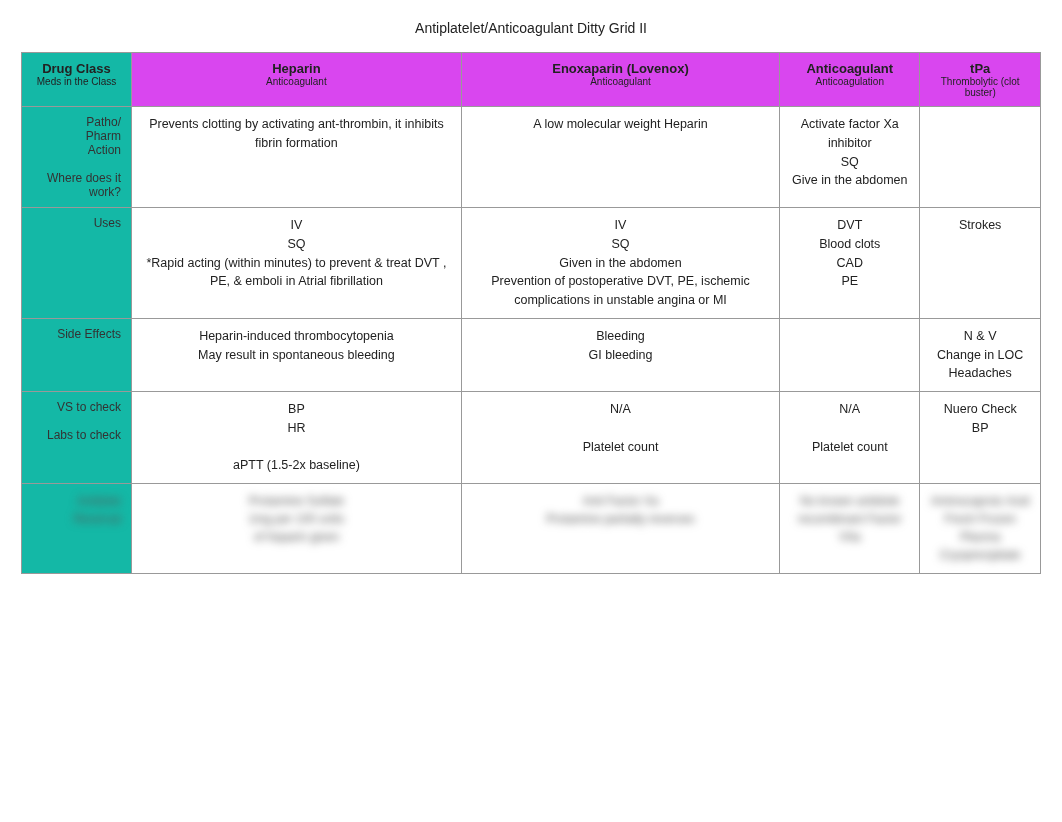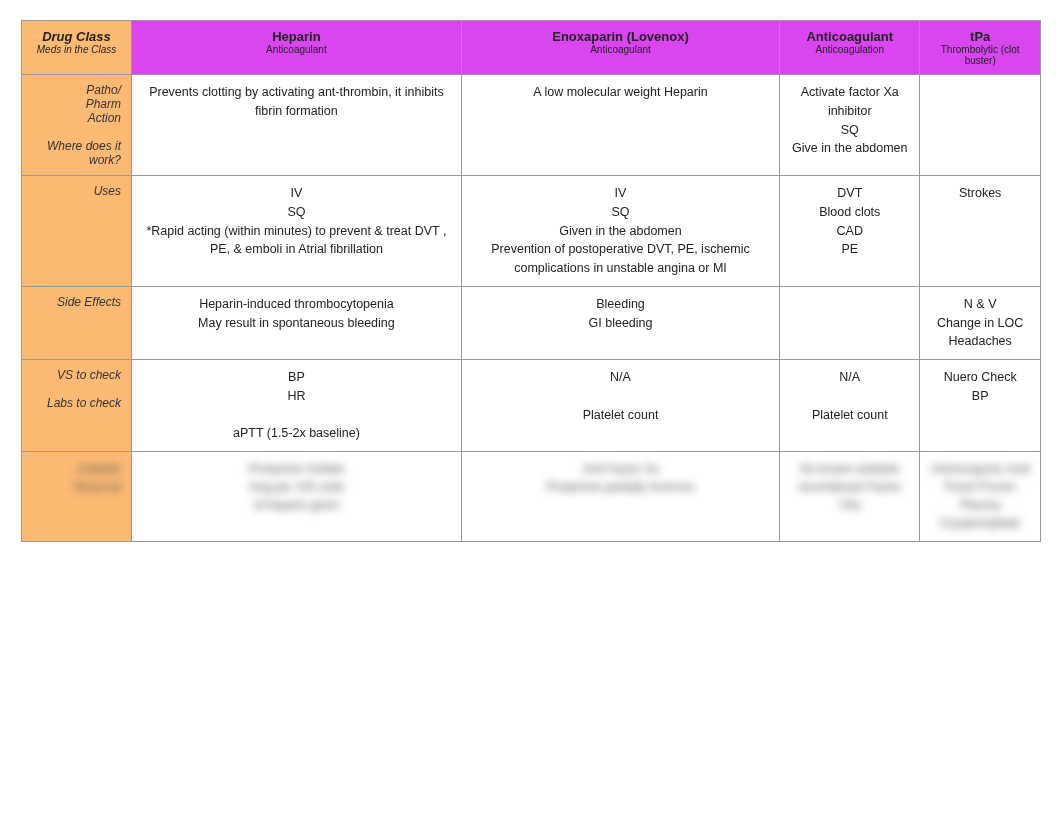--- a/index.html
+++ b/index.html
@@ -74,32 +74,32 @@
     .blurred-content {
       filter: blur(4px);
       user-select: none;
       font-size: 12px;
       line-height: 1.5;
       color: #555;
     }
 
     .row-label-cell {
       width: 110px;
-      background: #fdba74;
-      font-style: italic;
+      background: #14b8a6;
     }
 
     thead th {
       background: #d946ef;
     }
   </style>
 </head>
 <body>
 
 <div class="container">
+  <div class="page-title">Antiplatelet/Anticoagulant Ditty Grid II</div>
 
   <table>
     <thead>
       <tr>
         <th class="row-label-cell">
           <div class="col-header-main">Drug Class</div>
           <div class="col-header-sub">Meds in the Class</div>
         </th>
         <th>
           <div class="col-header-main">Heparin</div>

